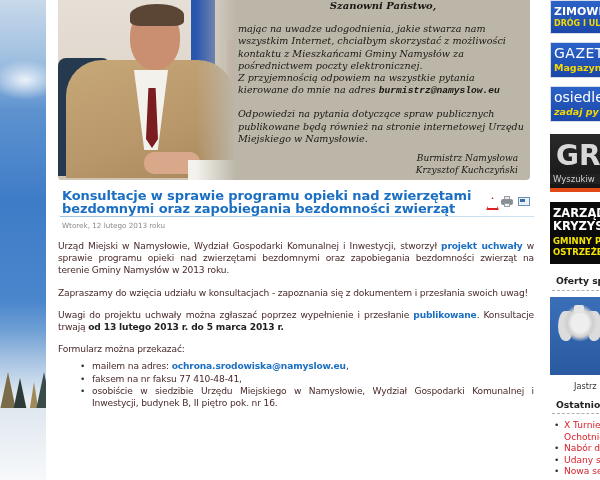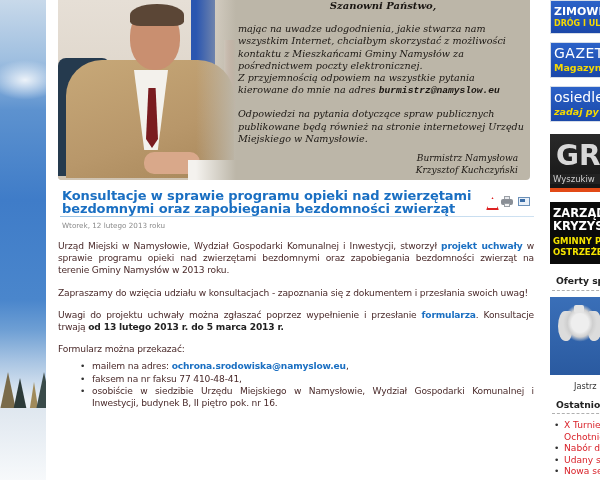--- a/index.html
+++ b/index.html
@@ -181,21 +181,21 @@
   </div>
   <div class="article-divider"></div>
   <div class="article-date">Wtorek, 12 lutego 2013 roku</div>
 
   <div class="article-body">
     <p>
       <span>Urząd Miejski w Namysłowie, Wydział Gospodarki Komunalnej i Inwestycji, stworzył </span><a>projekt uchwały</a><span> w sprawie programu opieki nad zwierzętami bezdomnymi oraz zapobiegania bezdomności zwierząt na terenie Gminy Namysłów w 2013 roku.</span>
     </p>
     <p>Zapraszamy do wzięcia udziału w konsultacjach - zapoznania się z dokumentem i przesłania swoich uwag!</p>
     <p>
-      <span>Uwagi do projektu uchwały można zgłaszać poprzez wypełnienie i przesłanie </span><a>formularza</a><span>. Konsultacje trwają </span><b>od 13 lutego 2013 r. do 5 marca 2013 r.</b>
+      <span>Uwagi do projektu uchwały można zgłaszać poprzez wypełnienie i przesłanie </span><a>publikowane</a><span>. Konsultacje trwają </span><b>od 13 lutego 2013 r. do 5 marca 2013 r.</b>
     </p>
     <p style="margin-bottom:6px">Formularz można przekazać:</p>
     <ul>
       <li><span>mailem na adres: </span><a>ochrona.srodowiska@namyslow.eu</a><span>,</span></li>
       <li><span>faksem na nr faksu 77 410-48-41,</span></li>
       <li><span>osobiście w siedzibie Urzędu Miejskiego w Namysłowie, Wydział Gospodarki Komunalnej i Inwestycji, budynek B, II piętro pok. nr 16.</span></li>
     </ul>
   </div>
 </div>
 

